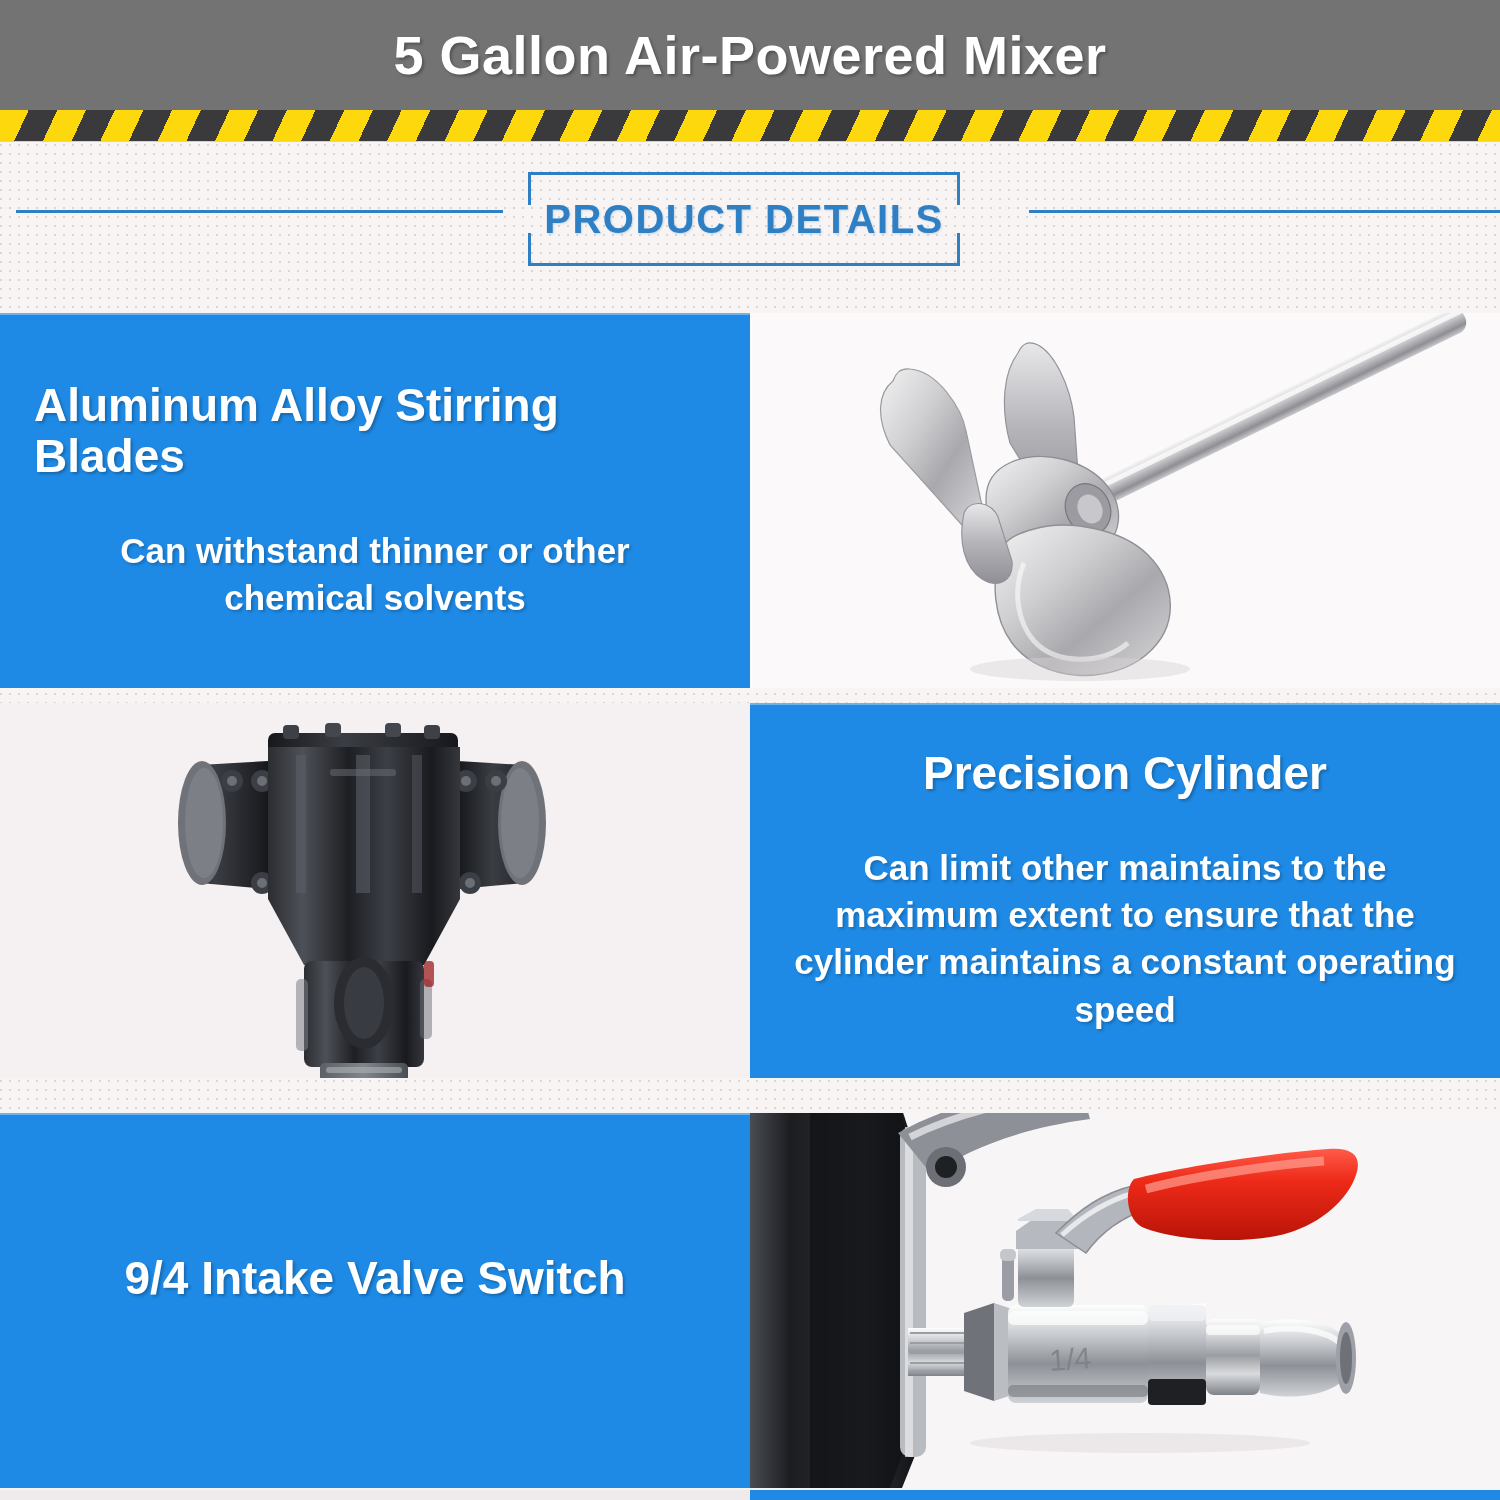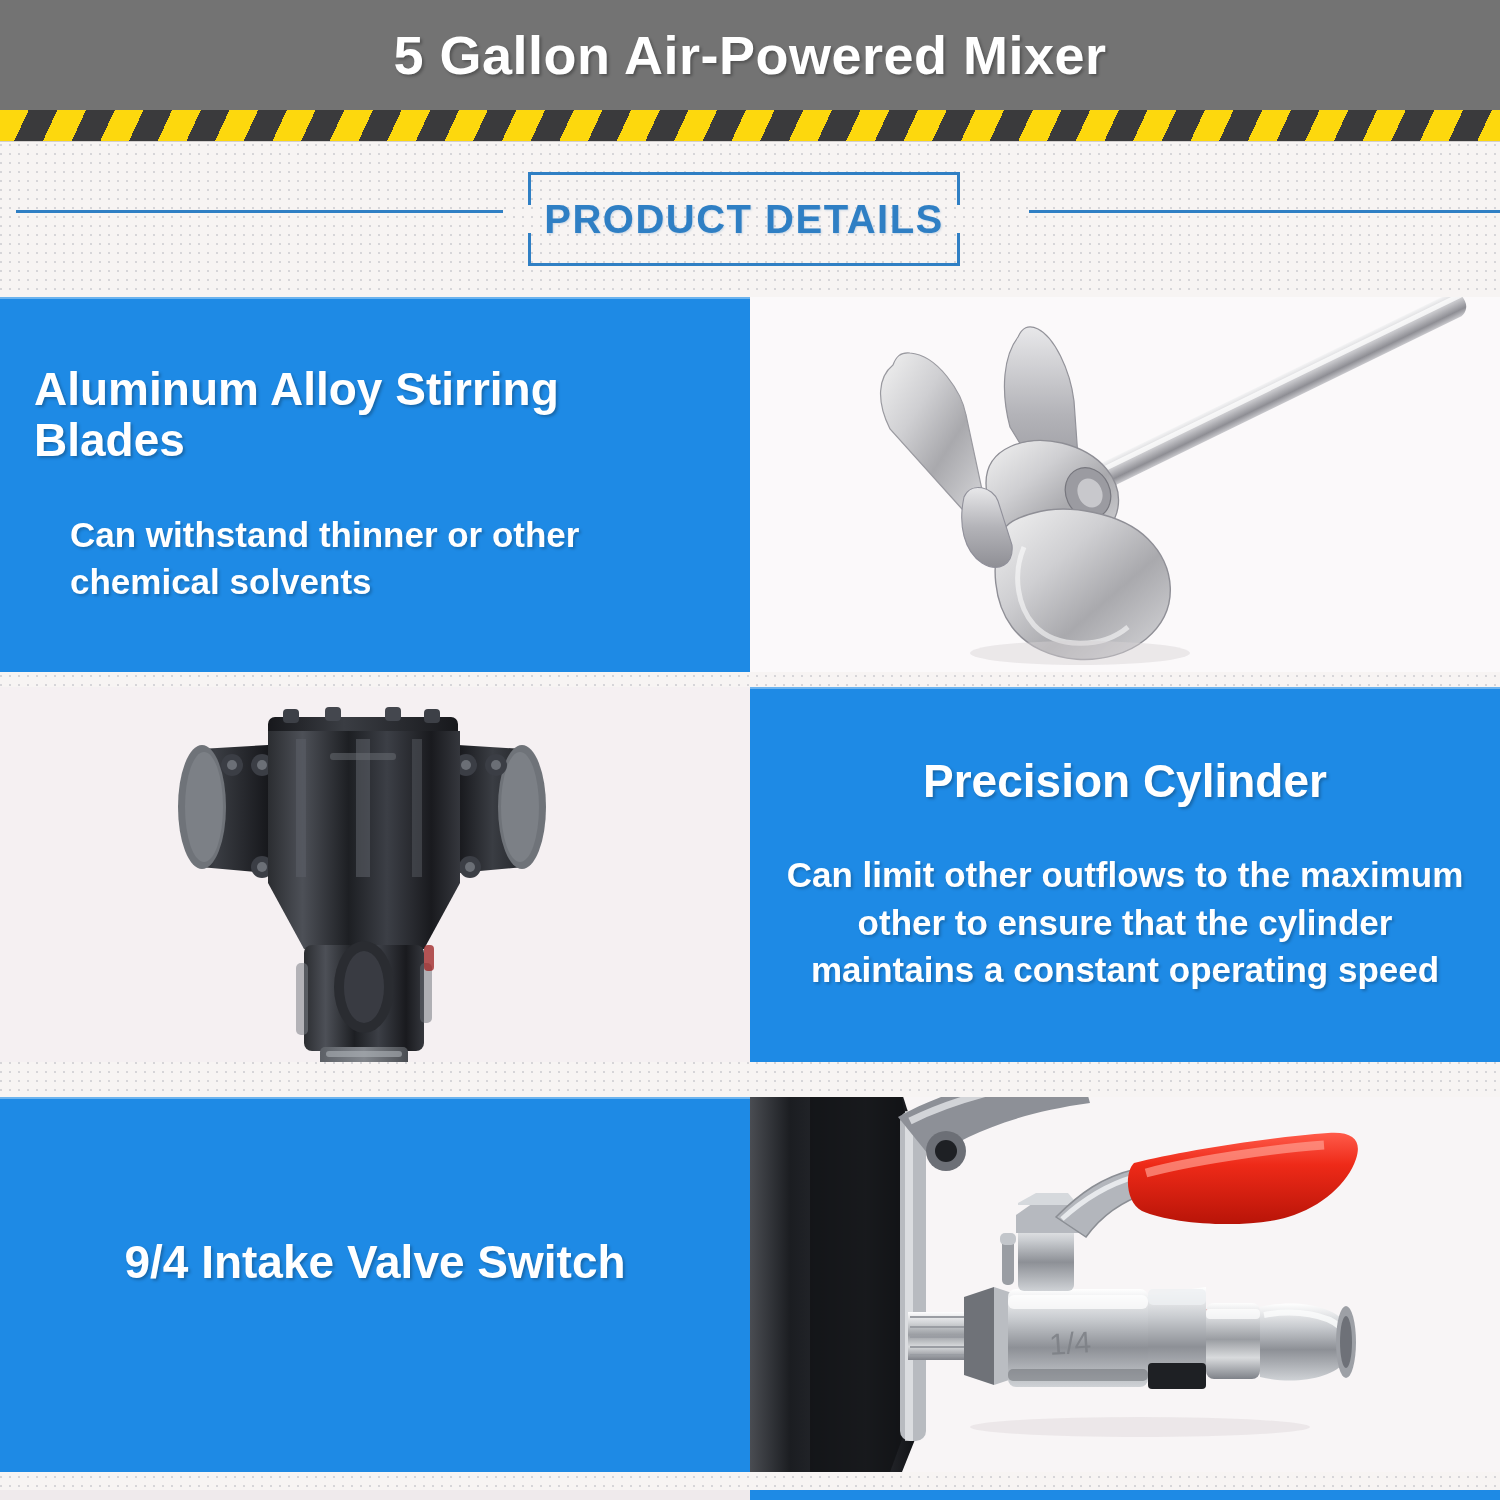--- a/index.html
+++ b/index.html
@@ -77,39 +77,39 @@
 
   
   .rows{position:absolute;left:0;top:0;width:1500px;height:1500px;}
 
   .row{position:absolute;left:0;width:1500px;height:375px;display:flex;}
   .row1{top:297px;}
   .row2{top:687px;}
   .row3{top:1097px;}
   .row4{top:1490px;height:10px;}
 
-  .cell{height:100%;position:relative;overflow:hidden;}
+  .cell{height:100%;position:relative;overflow:hidden;margin-top:16px;}
   .cell.text{width:750px;background:#1e8ae5;box-sizing:border-box;
              display:flex;flex-direction:column;justify-content:center;
              padding:0 28px;}
   .cell.photo{width:750px;background:#f5f0f2;position:relative;}
 
   .row2 .cell.photo{order:0;}
   .feat-title{
     color:#ffffff;font-weight:bold;font-size:46px;line-height:1.12;
     text-shadow:2px 2px 3px rgba(0,0,0,.25);
     margin:0 0 44px 0;
   }
   .feat-desc{
     color:#ffffff;font-weight:bold;font-size:35px;line-height:1.35;
     text-shadow:2px 2px 3px rgba(0,0,0,.22);
     margin:0;
   }
   .align-left  .feat-title{text-align:left;padding-left:6px;}
-  .align-left  .feat-desc {text-align:left;padding:0 42px;}
+  .align-left  .feat-desc {text-align:center;padding:0 42px;}
   .align-center .feat-title{text-align:center;}
   .align-center .feat-desc {text-align:center;}
 
   
   .cell.text::before{
     content:"";position:absolute;left:0;right:0;top:0;height:2px;
     background:rgba(255,255,255,.35);
   }
 
   
@@ -272,21 +272,21 @@
         <rect x="424" y="258" width="10" height="26" rx="4" fill="#9c1f1f" opacity=".75"></rect>
 
         <rect x="320" y="360" width="88" height="26" rx="5" fill="url(#cap1)"></rect>
         <rect x="326" y="364" width="76" height="6" rx="3" fill="#aeb2b8" opacity=".6"></rect>
         <rect x="350" y="382" width="28" height="14" rx="3" fill="#b9bdc2"></rect>
         <rect x="352" y="390" width="24" height="4" fill="#8d9197"></rect>
       </svg>
     </div>
     <div class="cell text align-center">
       <h2 class="feat-title">Precision Cylinder</h2>
-      <p class="feat-desc">Can limit other outflows to the maximum other to ensure that the cylinder maintains a constant operating speed</p>
+      <p class="feat-desc">Can limit other maintains to the maximum extent to ensure that the cylinder maintains a constant operating speed</p>
     </div>
   </div>
 
   <div class="row row3">
     <div class="cell text align-center">
       <h2 class="feat-title">9/4 Intake Valve Switch</h2>
     </div>
     <div class="cell photo">
       <svg viewBox="0 0 750 375" preserveAspectRatio="xMidYMid slice">
         <defs>

